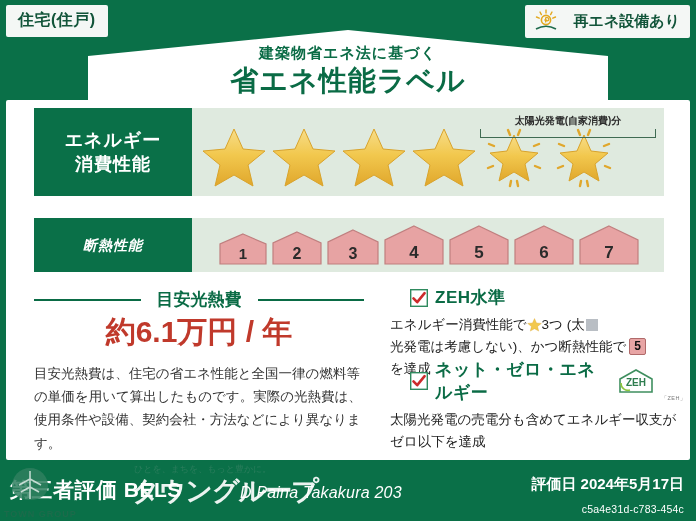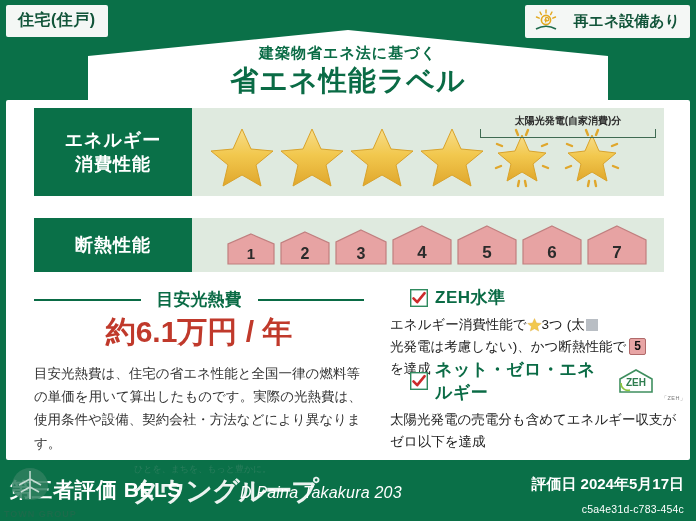--- a/index.html
+++ b/index.html
@@ -72,38 +72,38 @@
   }
   .row-label {
     width:158px; flex:0 0 158px;
     background:#0a7048; color:#ffffff;
     display:flex; flex-direction:column; align-items:center; justify-content:center;
     font-size:18px; font-weight:bold; line-height:1.35; letter-spacing:1px;
   }
   .row-body {
     flex:1; background:#dfeadf;
     position:relative;
-    display:flex; align-items:center; padding-left:16px;
+    display:flex; align-items:center; padding-left:8px;
   }
   .stars { display:flex; align-items:center; gap:2px; margin-top:8px; }
   .star-svg { width:68px; height:64px; }
   .solar-bracket {
     position:absolute; right:8px; top:6px; width:176px; text-align:center;
   }
   .solar-bracket .btxt { font-size:10px; font-weight:bold; color:#2b2b2b; letter-spacing:0; }
   .bracket-line {
     height:9px; border:1px solid #3f6b52; border-top:none; margin-top:1px;
   }
 
   
   .row-insul {
     position:absolute; left:28px; top:118px; width:630px; height:54px;
     display:flex;
   }
-  .row-insul .row-label { font-size:18px; }
+  .row-insul .row-label { font-size:14px;font-style:italic; }
   .houses { display:flex; align-items:flex-end; gap:3px; padding-left:18px; }
   .hsvg { display:block; }
 
   
   .cost-head {
     position:absolute; left:28px; top:188px; width:330px;
     display:flex; align-items:center; gap:16px;
   }
   .cost-head .ln { flex:1; height:2px; background:#0a6b45; }
   .cost-head .tx { font-size:17px; font-weight:bold; color:#0a6b45; white-space:nowrap; }

